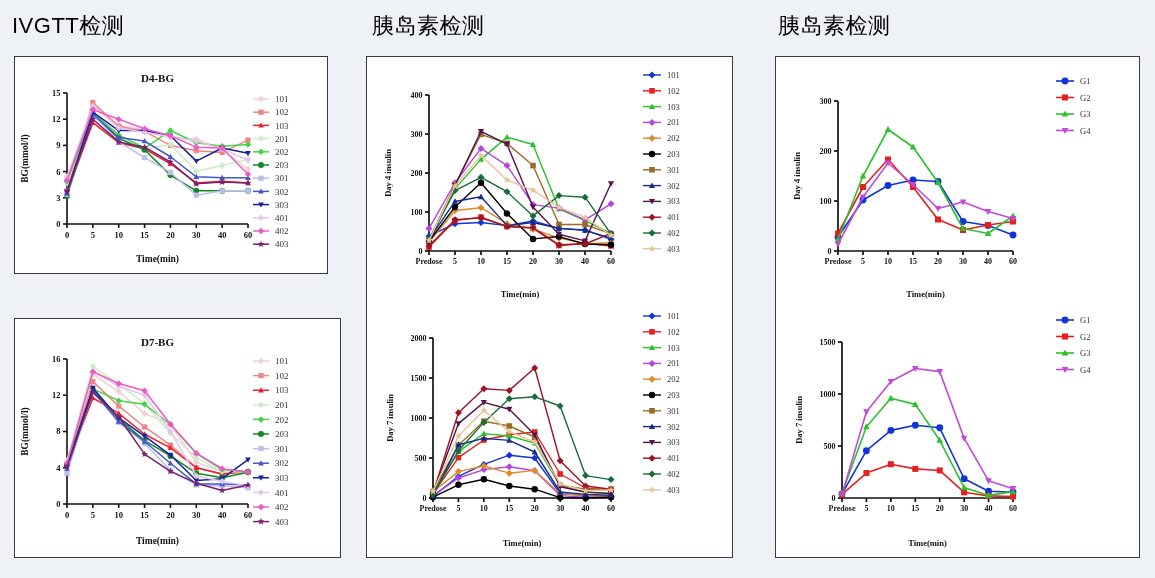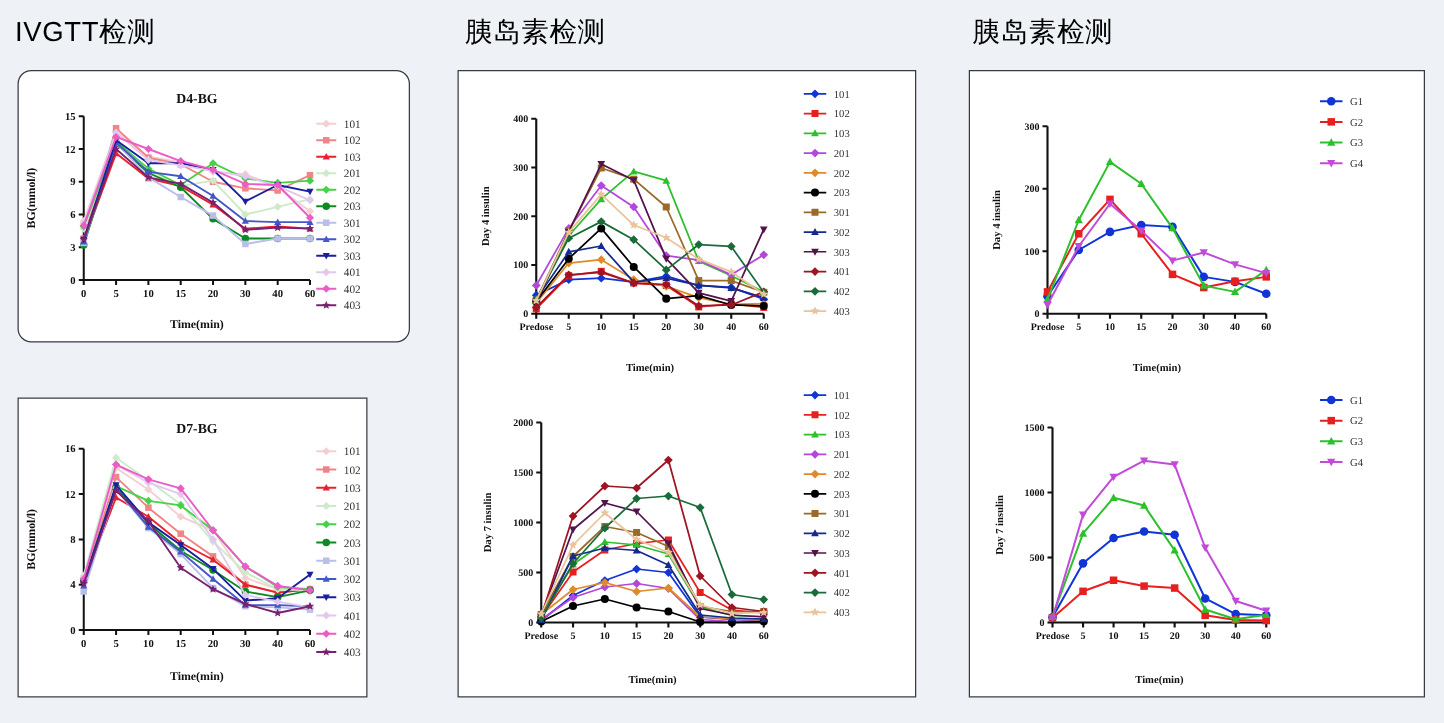--- a/index.html
+++ b/index.html
@@ -23,22 +23,22 @@
   .t2{left:372px;top:11px;}
   .t3{left:778px;top:11px;}
 
   .panel{
     position:absolute;
     background:#ffffff;
     border:1.5px solid #3a3a44;
     box-sizing:border-box;
   }
   
-  .p-d4bg{left:14px;top:56px;width:314px;height:218px;border-radius:11px;}
-  .p-d7bg{left:14px;top:318px;width:280px;height:240px;}
+  .p-d4bg{left:14px;top:56px;width:314px;height:218px;}
+  .p-d7bg{left:14px;top:318px;width:327px;height:240px;}
   
   .p-mid{left:366px;top:56px;width:367px;height:502px;}
   
   .p-right{left:775px;top:56px;width:365px;height:502px;}
 
   svg{display:block;}
   .chart-host{position:absolute;left:0;top:0;}
 
   text{font-family:"Liberation Serif", serif;}
 </style>

